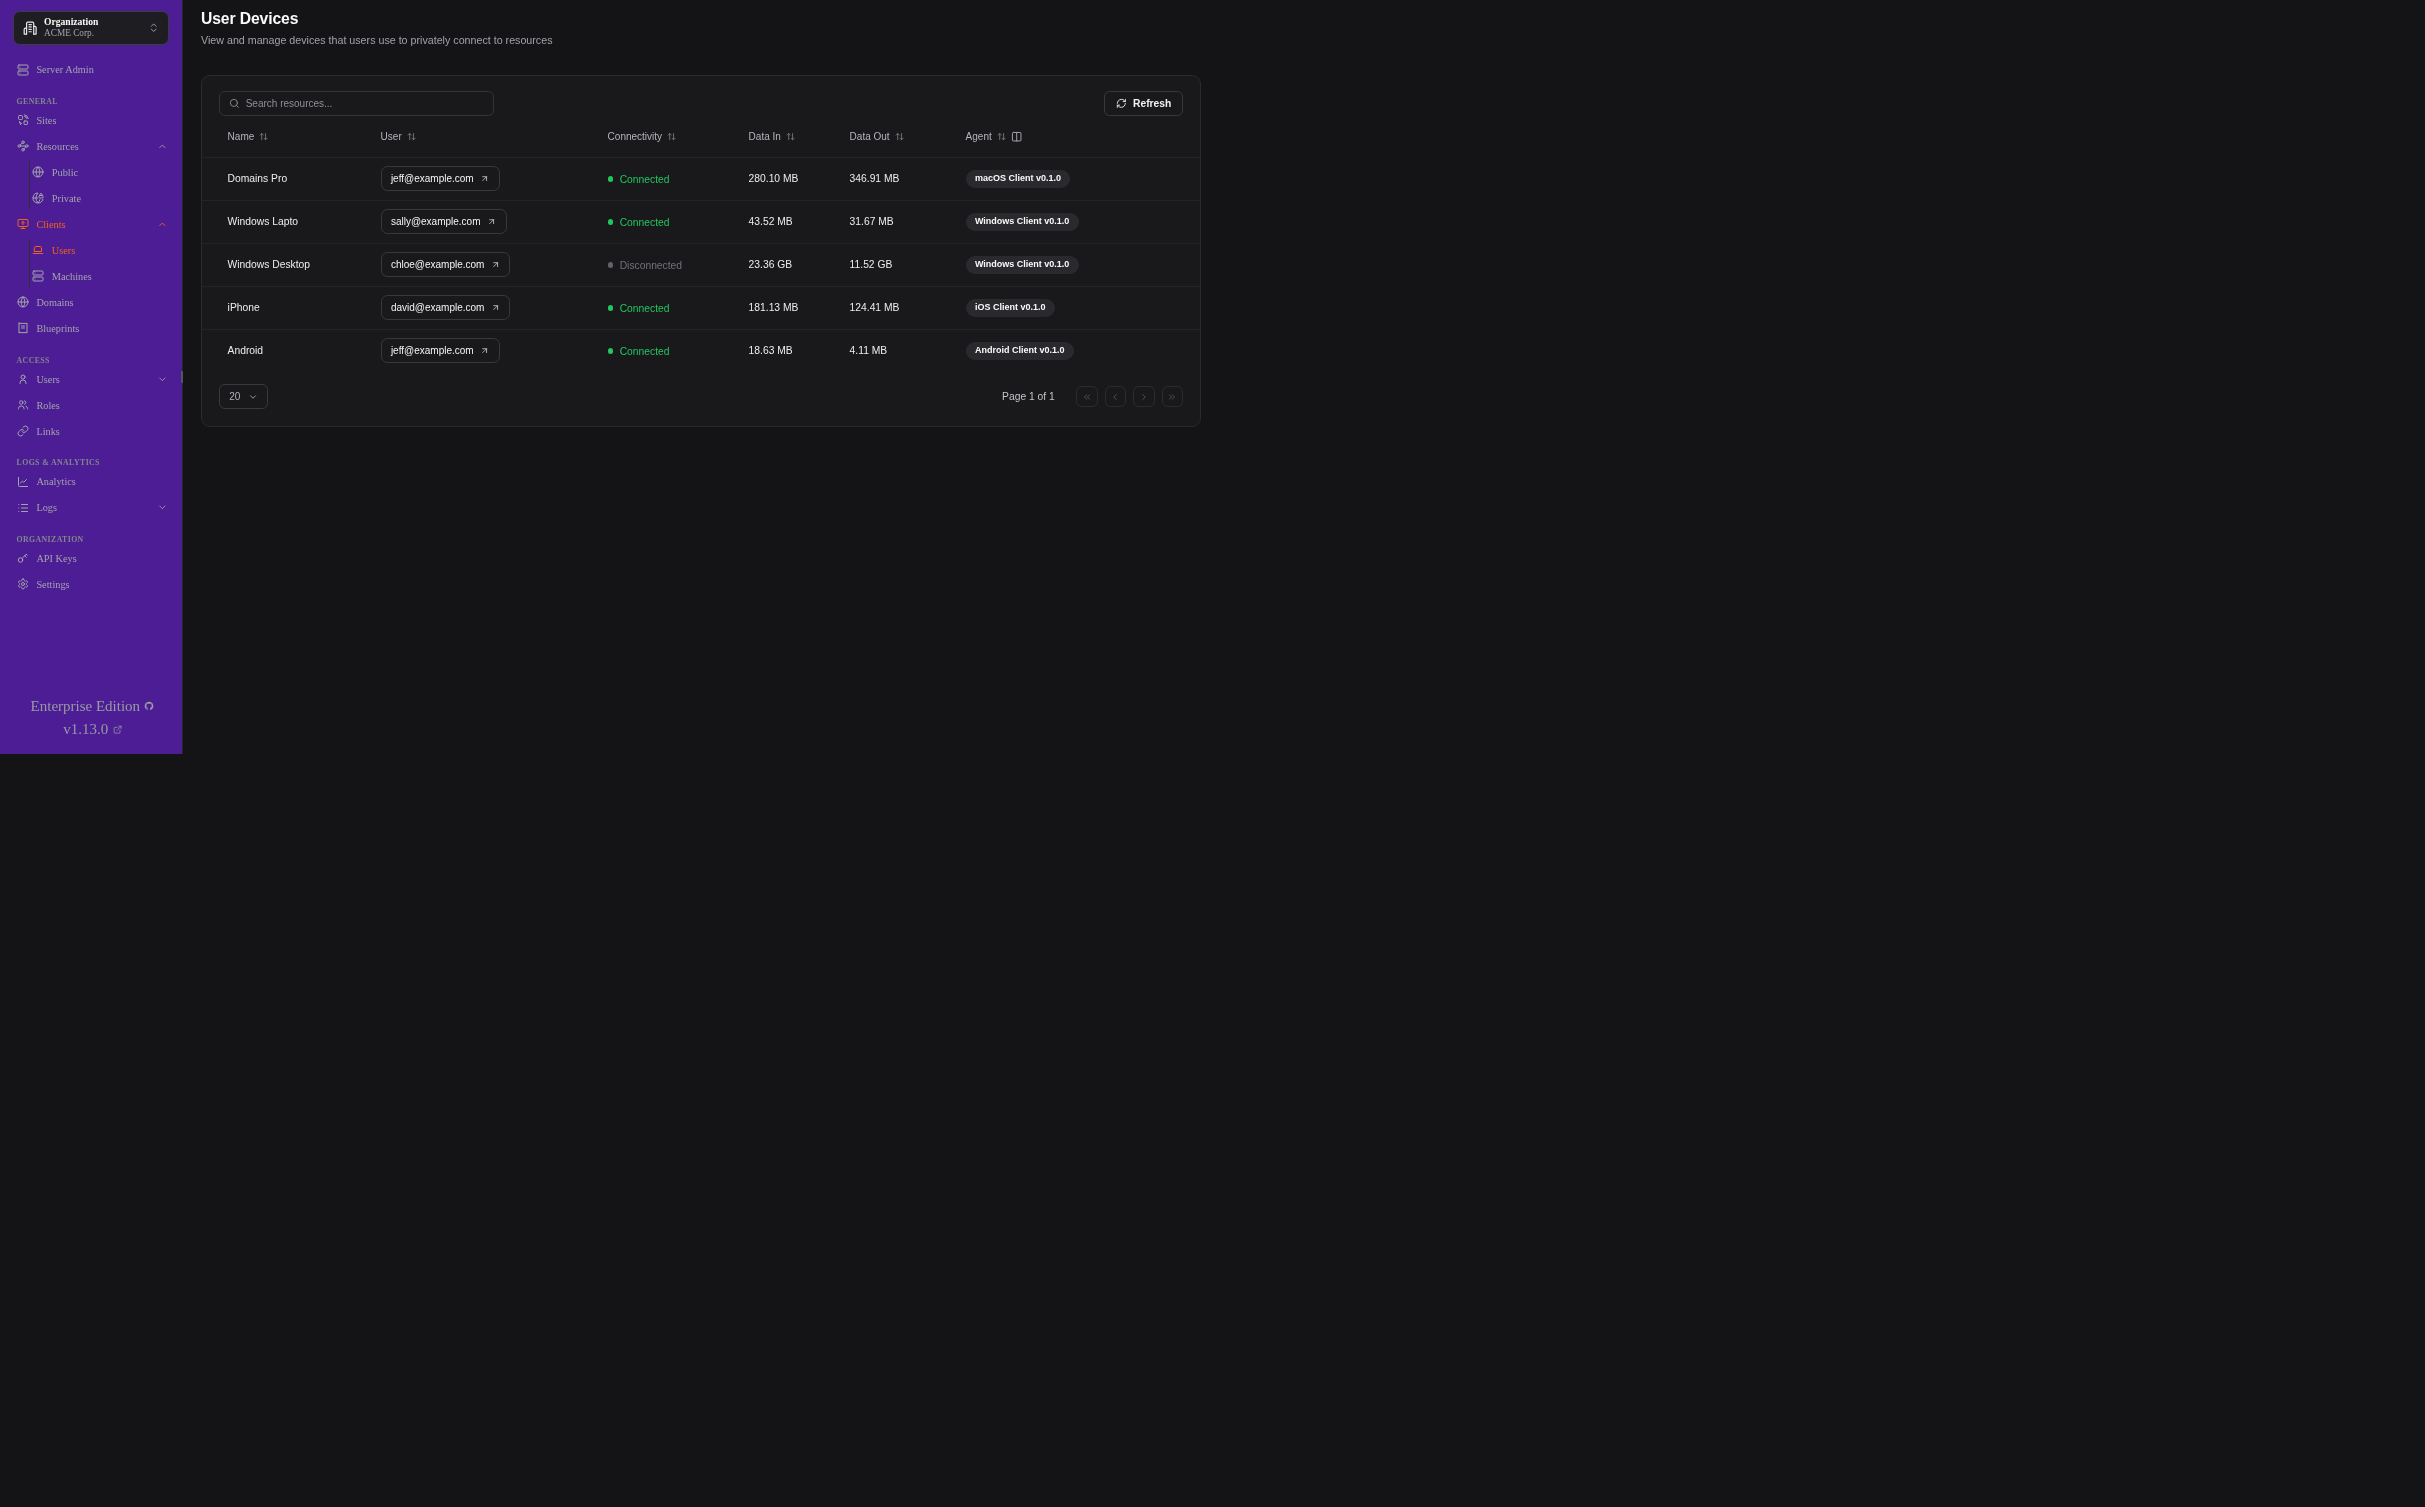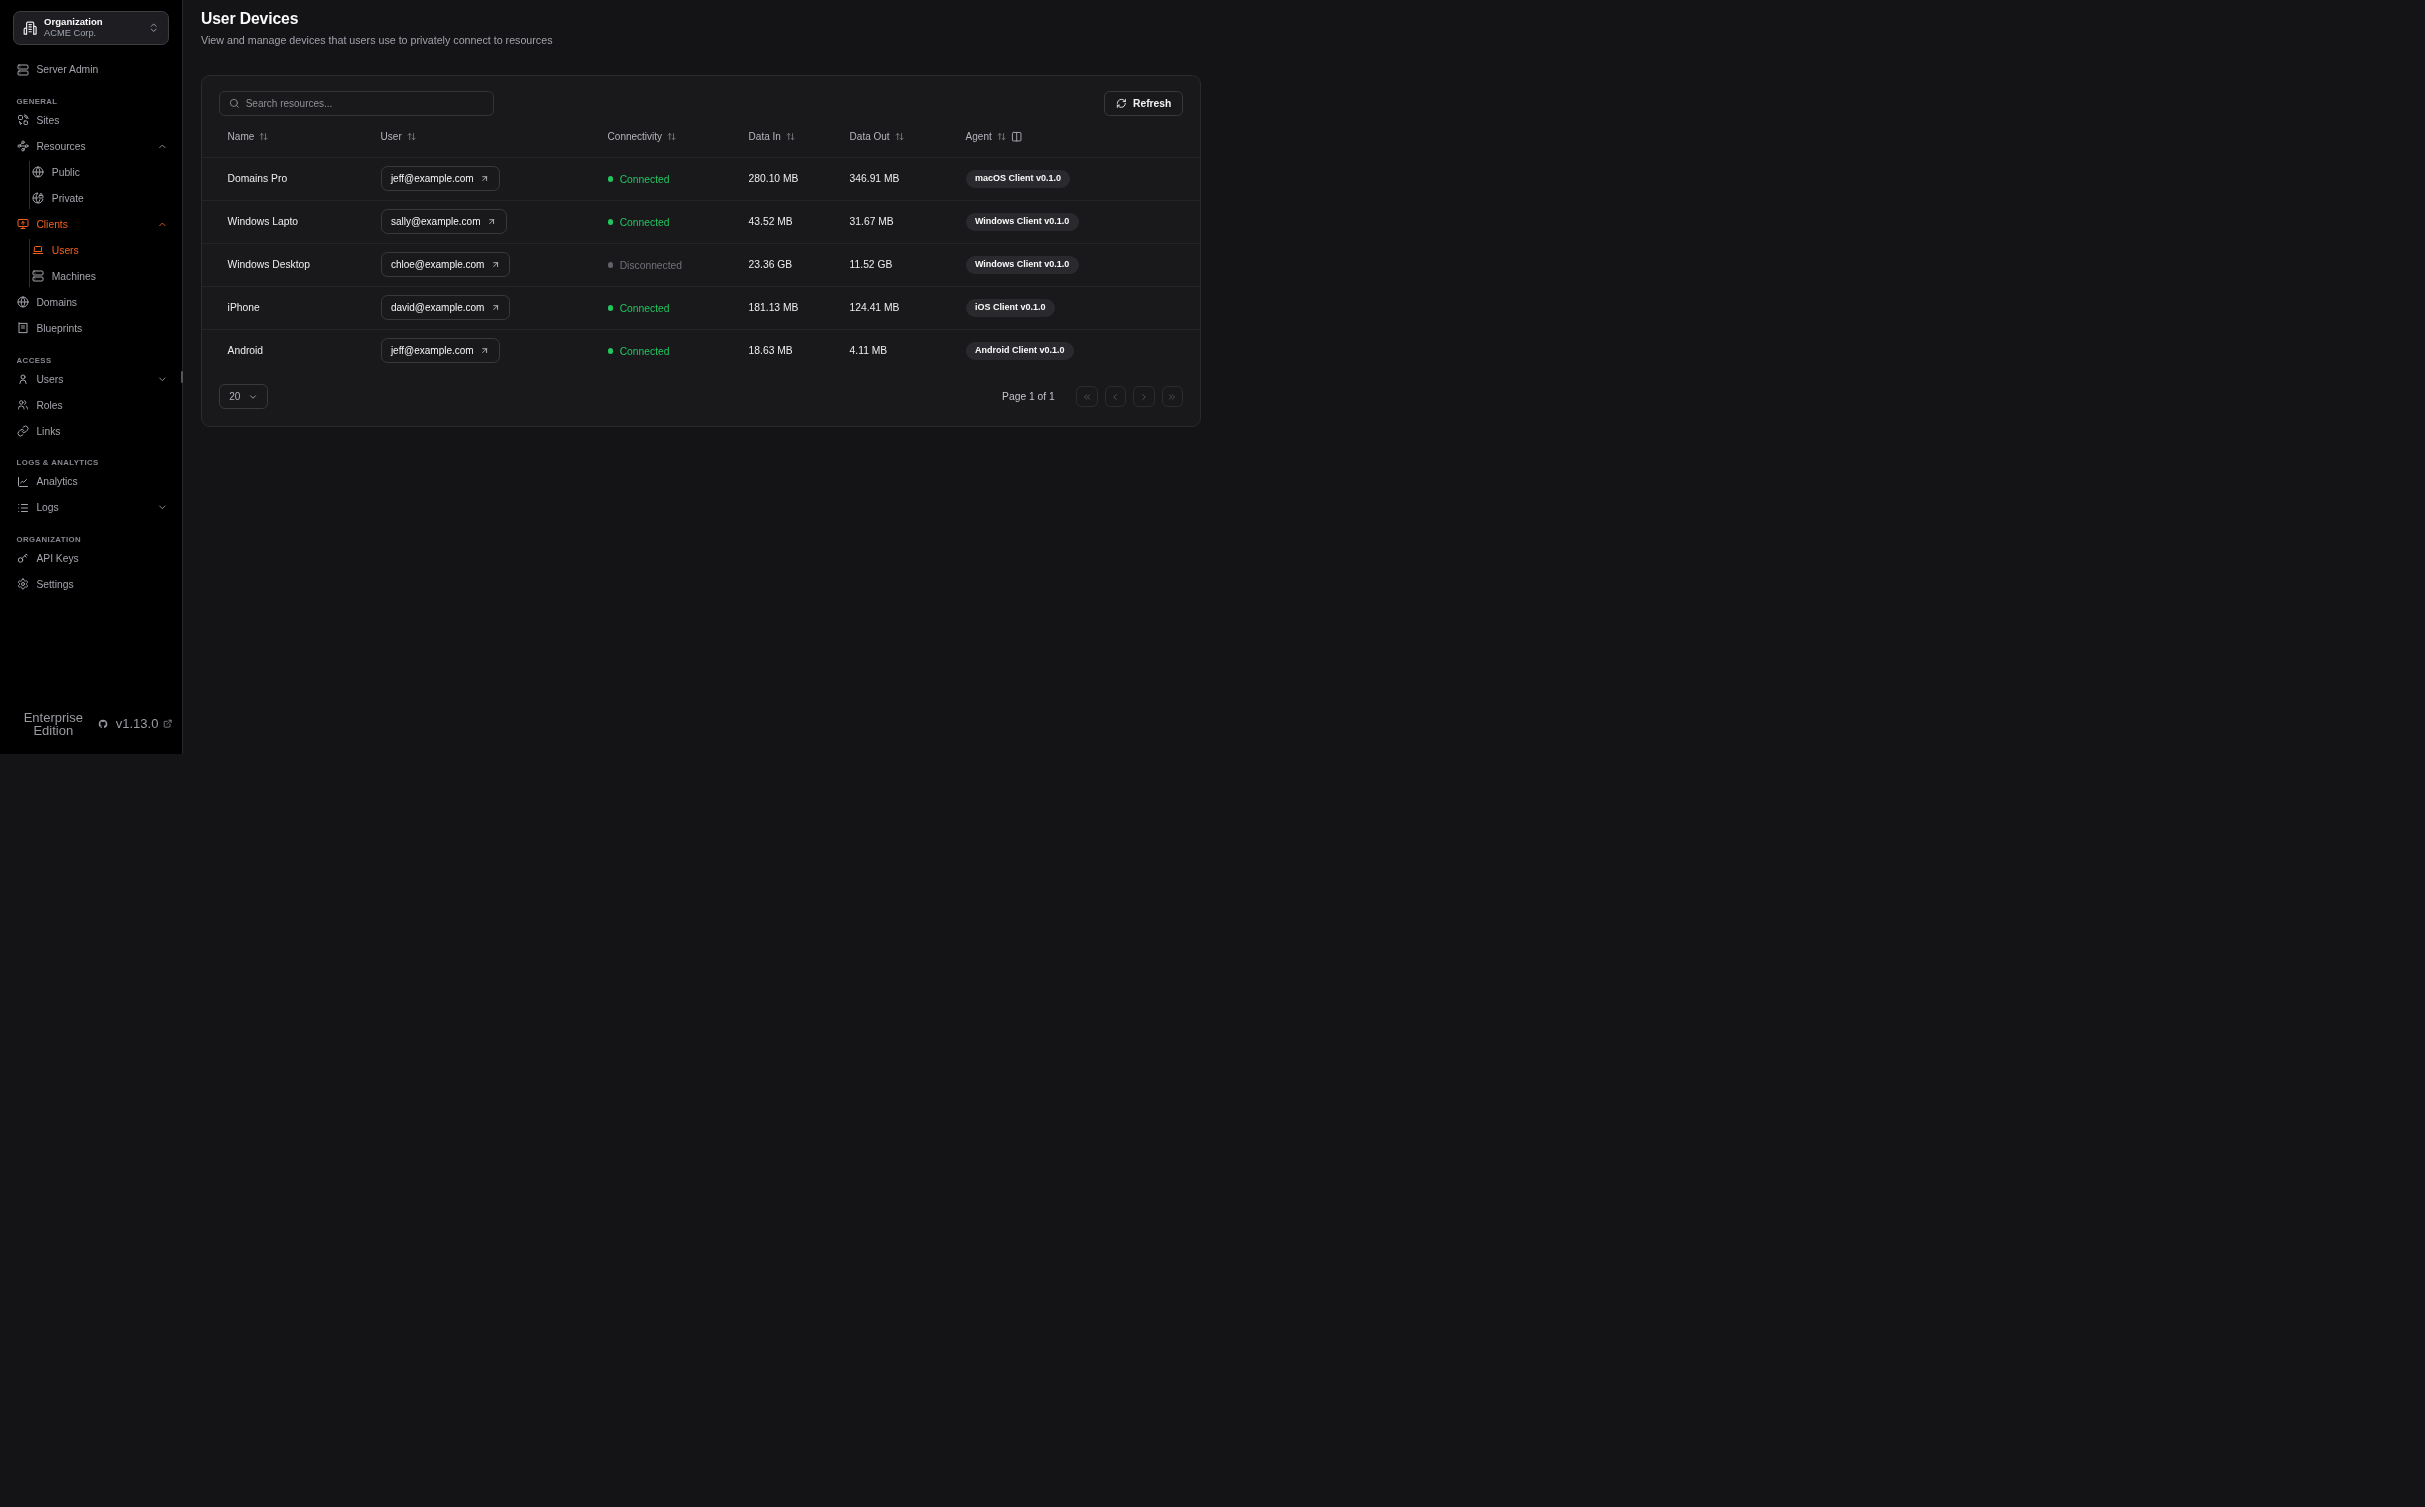--- a/index.html
+++ b/index.html
@@ -8,21 +8,21 @@
     font-family:"Liberation Sans","DejaVu Sans",sans-serif;
     background:#141417; color:#fafafa; overflow:hidden;
     -webkit-font-smoothing:antialiased;
   }
   .app { display:flex; width:100%; height:100%; }
 
   
   .sidebar {
     width:183px; flex:none; height:100%; position:relative;
     border-right:0.7px solid #26262a; display:flex; flex-direction:column;
-    padding:10.7px 10px 13px 13px; background:#000000;
+    padding:10.7px 10px 13px 13px; background:#4c1d95;font-family:Liberation Serif, serif;
   }
   .org-box {
     display:flex; align-items:center; gap:7.1px; height:34px; flex:none;
     border:0.7px solid #3c3c41; background:#1e1e22; border-radius:7.1px;
     padding:0 8.6px; cursor:pointer; margin-right:2.9px;
   }
   .org-texts { flex:1; min-width:0; line-height:1.25; }
   .org-label { font-size:9.6px; font-weight:700; color:#fafafa; }
   .org-value { font-size:9.3px; color:#9ca3af; }
   .ic { flex:none; display:inline-flex; }
@@ -46,22 +46,22 @@
     font-size:7.8px; font-weight:700; letter-spacing:0.4px; color:#86868e;
     padding-left:3.6px; margin-top:14.3px; margin-bottom:1.4px;
   }
   .subtree { position:relative; }
   .subtree::before {
     content:""; position:absolute; left:15.7px; top:2.1px; bottom:2.1px;
     width:1.1px; background:#2e2e33;
   }
   .subtree .nav-item { padding-left:19px; }
   .sidebar-footer {
-    flex:none; text-align:center; color:#9a9aa2; font-size:13px; line-height:1;
-    display:flex; flex-direction:row; gap:7.8px; align-items:center; padding-bottom:4.3px;
+    flex:none; text-align:center; color:#9a9aa2; font-size:15px; line-height:1;
+    display:flex; flex-direction:column; gap:7.8px; align-items:center; padding-bottom:4.3px;
   }
   .foot-line { display:inline-flex; align-items:center; gap:4.3px; }
   .resize-handle {
     position:absolute; right:-1.4px; top:371px; width:2.9px; height:12px;
     background:#55555c; border-radius:2.1px; cursor:col-resize;
   }
 
   
   main { flex:1; min-width:0; padding:0 12px 0 18px; display:flex; flex-direction:column; }
   .topbar { height:54px; flex:none; display:flex; align-items:center; justify-content:space-between; }

